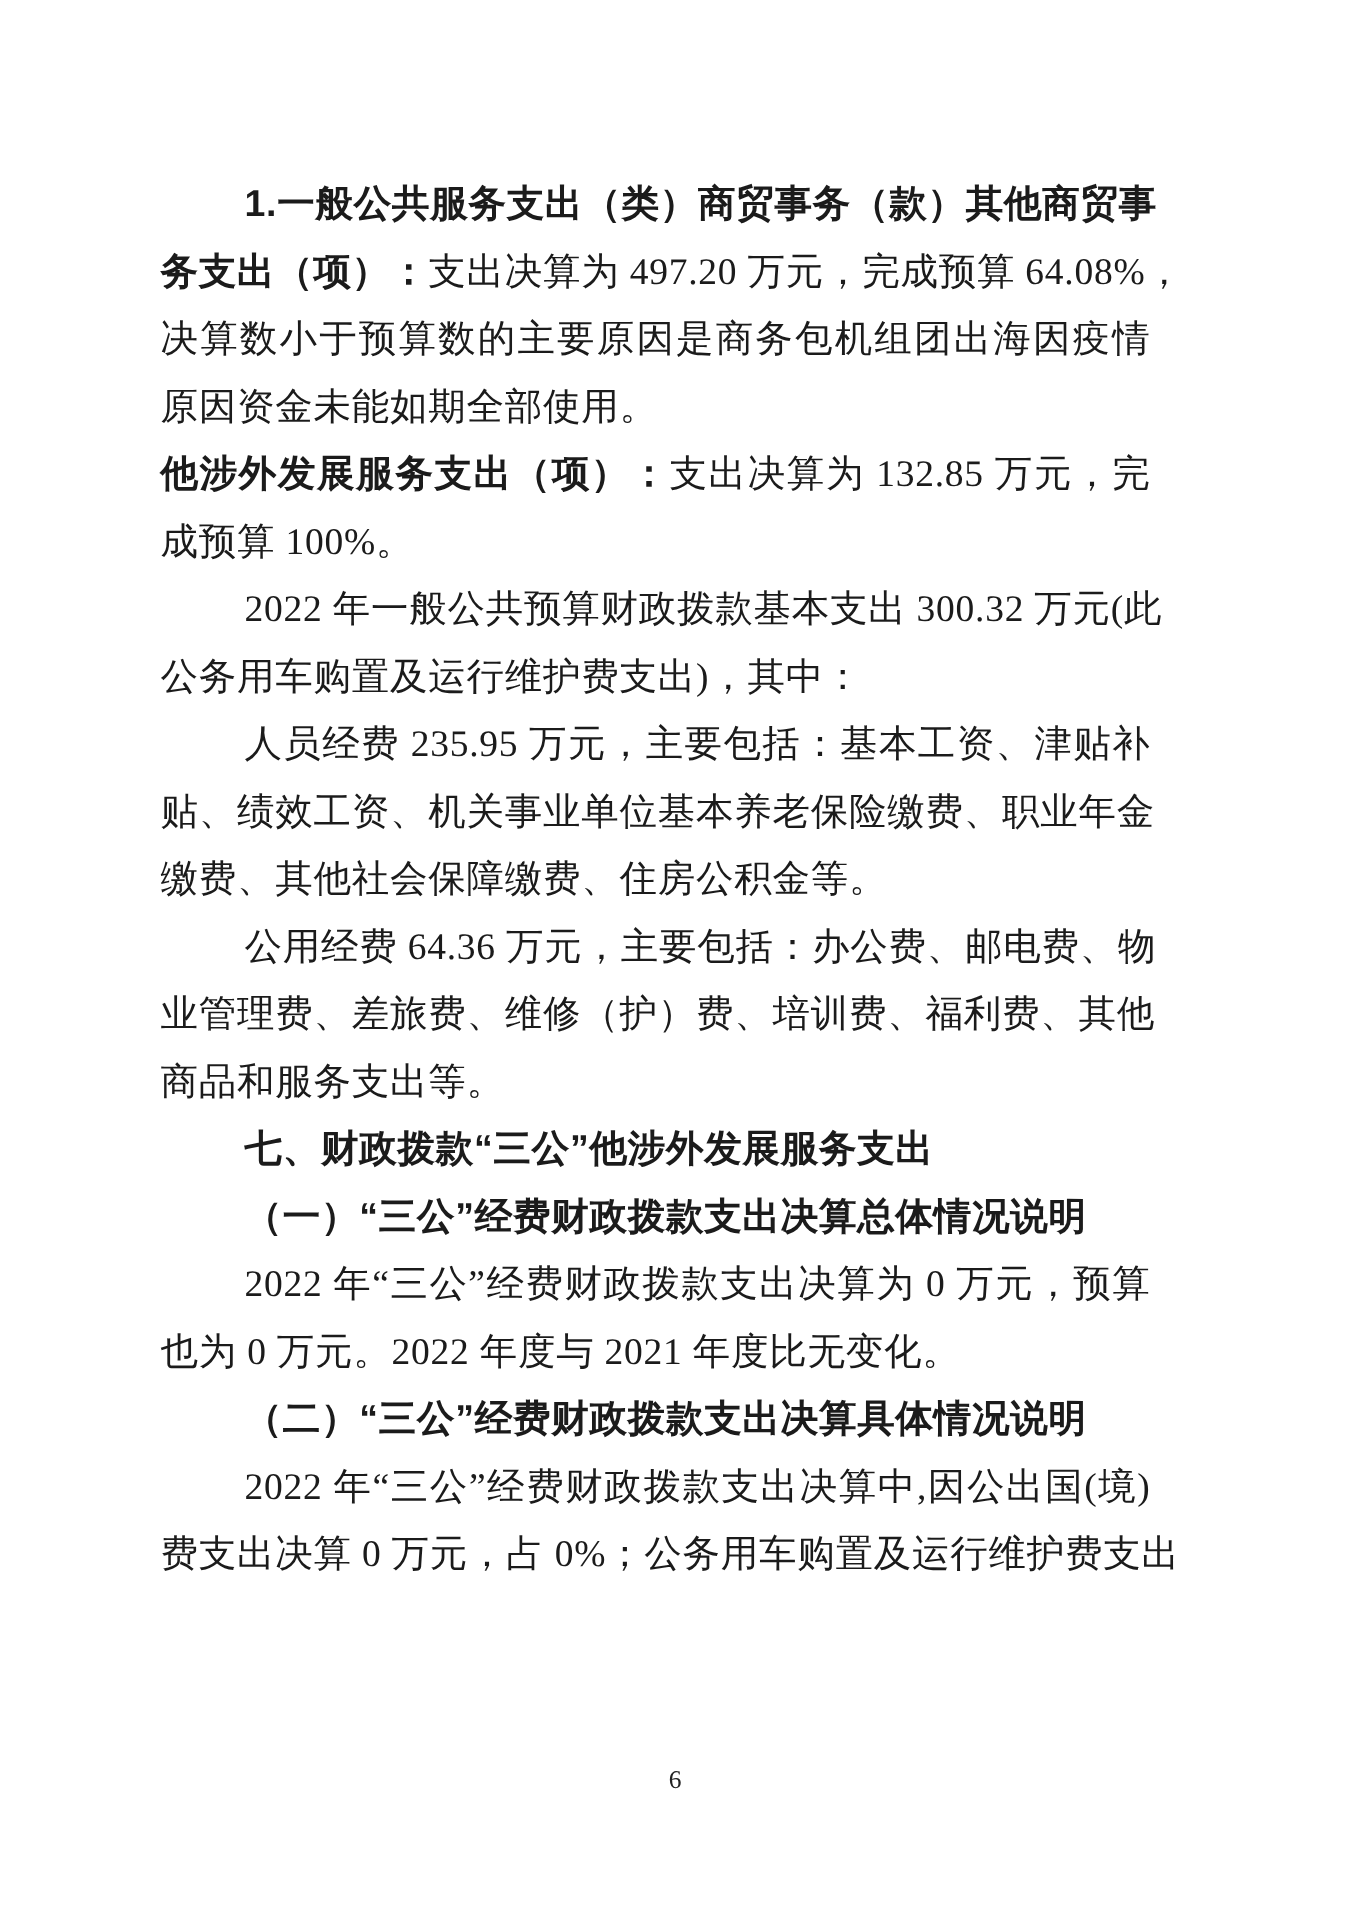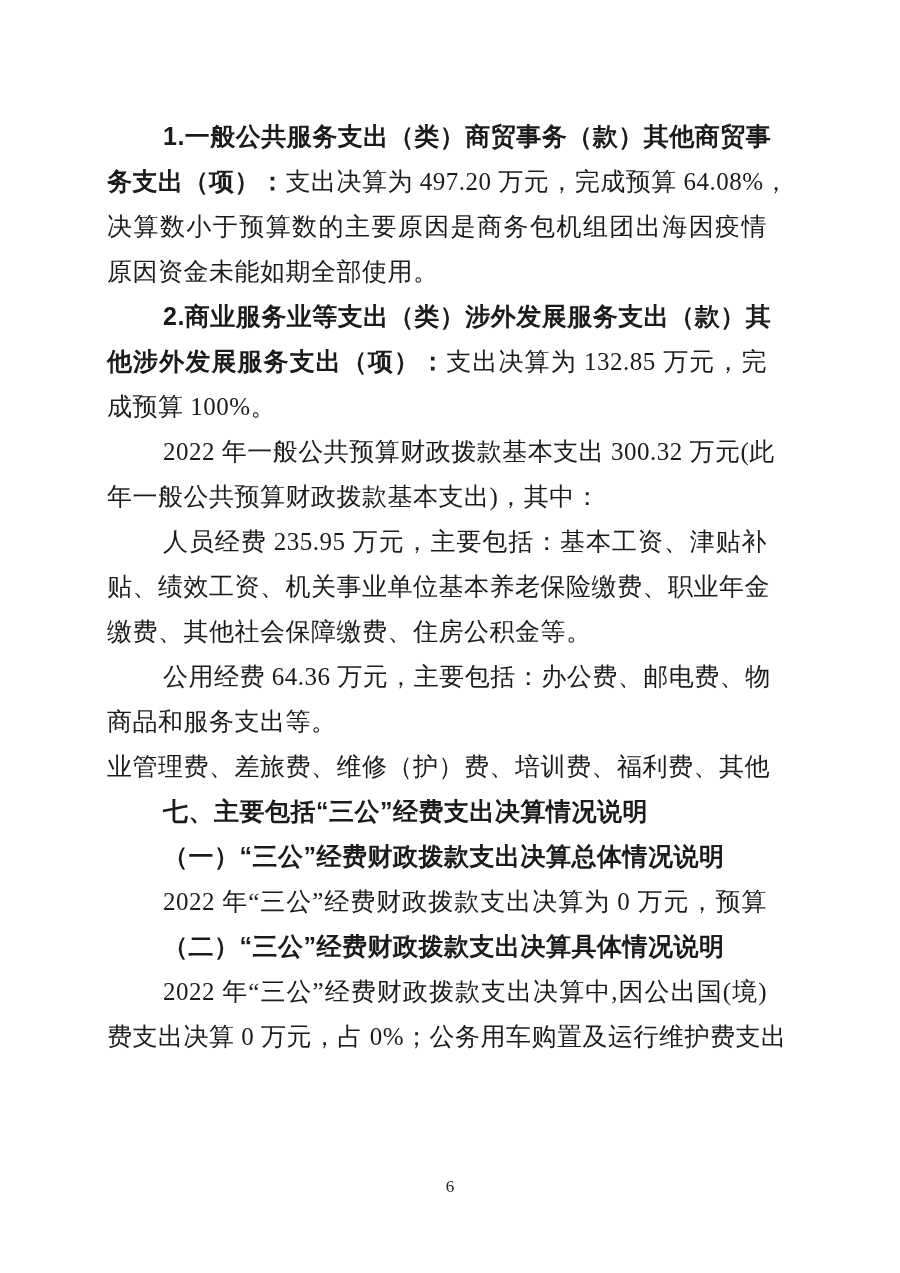--- a/index.html
+++ b/index.html
@@ -69,32 +69,32 @@
 </style>
 </head>
 <body>
 
 <div class="page">
   <div class="content">
       <div class="line indent"><span class="seg bold">1.一般公共服务支出（类）商贸事务（款）其他商贸事</span></div>
       <div class="line"><span class="seg bold">务支出（项）：</span><span class="seg">支出决算为 497.20 万元，完成预算 64.08%，</span></div>
       <div class="line"><span class="seg">决算数小于预算数的主要原因是商务包机组团出海因疫情</span></div>
       <div class="line noJust"><span class="seg">原因资金未能如期全部使用。</span></div>
-      <div class="line indent"><span class="seg bold">2.商业服务业等支出（类）涉外发展服务支出（款）其</span></div>
       <div class="line"><span class="seg bold">他涉外发展服务支出（项）：</span><span class="seg">支出决算为 132.85 万元，完</span></div>
       <div class="line noJust"><span class="seg">成预算 100%。</span></div>
       <div class="line indent"><span class="seg">2022 年一般公共预算财政拨款基本支出 300.32 万元(此</span></div>
-      <div class="line noJust"><span class="seg">年一般公共预算财政拨款基本支出)，其中：</span></div>
+      <div class="line noJust"><span class="seg">公务用车购置及运行维护费支出)，其中：</span></div>
       <div class="line indent"><span class="seg">人员经费 235.95 万元，主要包括：基本工资、津贴补</span></div>
       <div class="line"><span class="seg">贴、绩效工资、机关事业单位基本养老保险缴费、职业年金</span></div>
       <div class="line noJust"><span class="seg">缴费、其他社会保障缴费、住房公积金等。</span></div>
       <div class="line indent"><span class="seg">公用经费 64.36 万元，主要包括：办公费、邮电费、物</span></div>
+      <div class="line"><span class="seg">业管理费、差旅费、维修（护）费、培训费、福利费、其他</span></div>
       <div class="line noJust"><span class="seg">商品和服务支出等。</span></div>
-      <div class="line"><span class="seg">业管理费、差旅费、维修（护）费、培训费、福利费、其他</span></div>
-      <div class="line indent noJust"><span class="seg bold">七、主要包括“三公”经费支出决算情况说明</span></div>
+      <div class="line indent noJust"><span class="seg bold">七、财政拨款“三公”他涉外发展服务支出</span></div>
       <div class="line indent noJust"><span class="seg bold">（一）“三公”经费财政拨款支出决算总体情况说明</span></div>
       <div class="line indent"><span class="seg">2022 年“三公”经费财政拨款支出决算为 0 万元，预算</span></div>
+      <div class="line noJust"><span class="seg">也为 0 万元。2022 年度与 2021 年度比无变化。</span></div>
       <div class="line indent noJust"><span class="seg bold">（二）“三公”经费财政拨款支出决算具体情况说明</span></div>
       <div class="line indent"><span class="seg">2022 年“三公”经费财政拨款支出决算中,因公出国(境)</span></div>
       <div class="line"><span class="seg">费支出决算 0 万元，占 0%；公务用车购置及运行维护费支出</span></div>
     </div>
   <div class="page-number">6</div>
 </div>
 
 </body></html>

